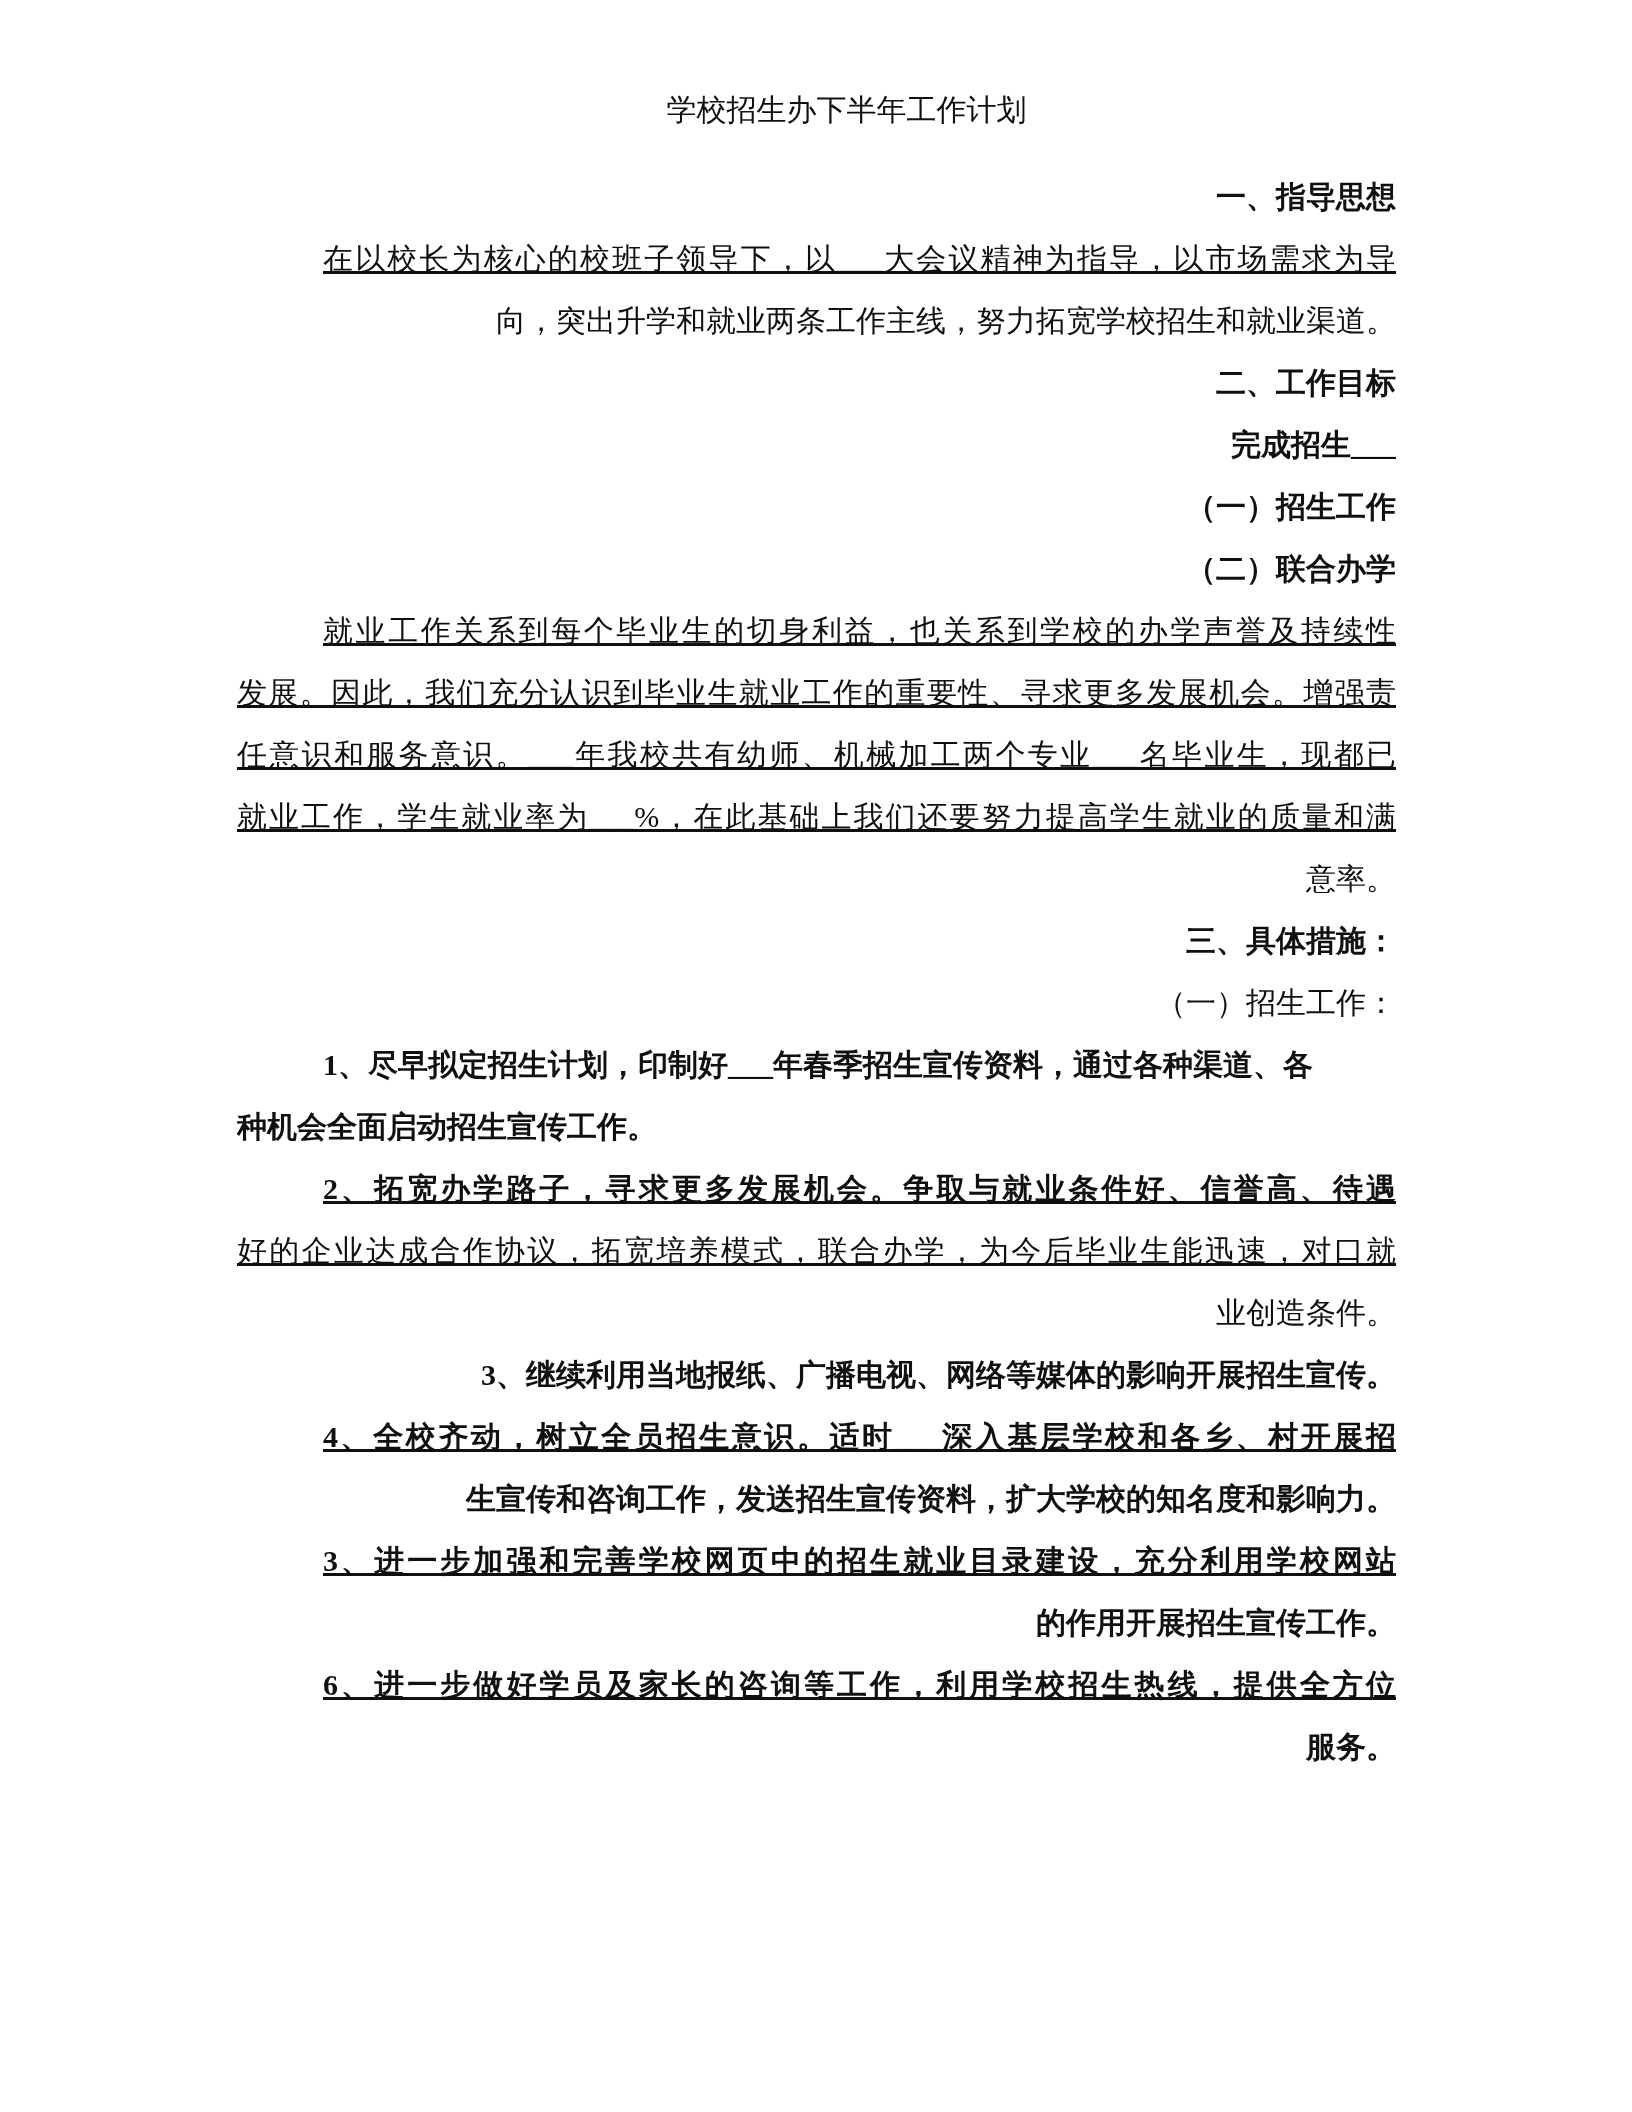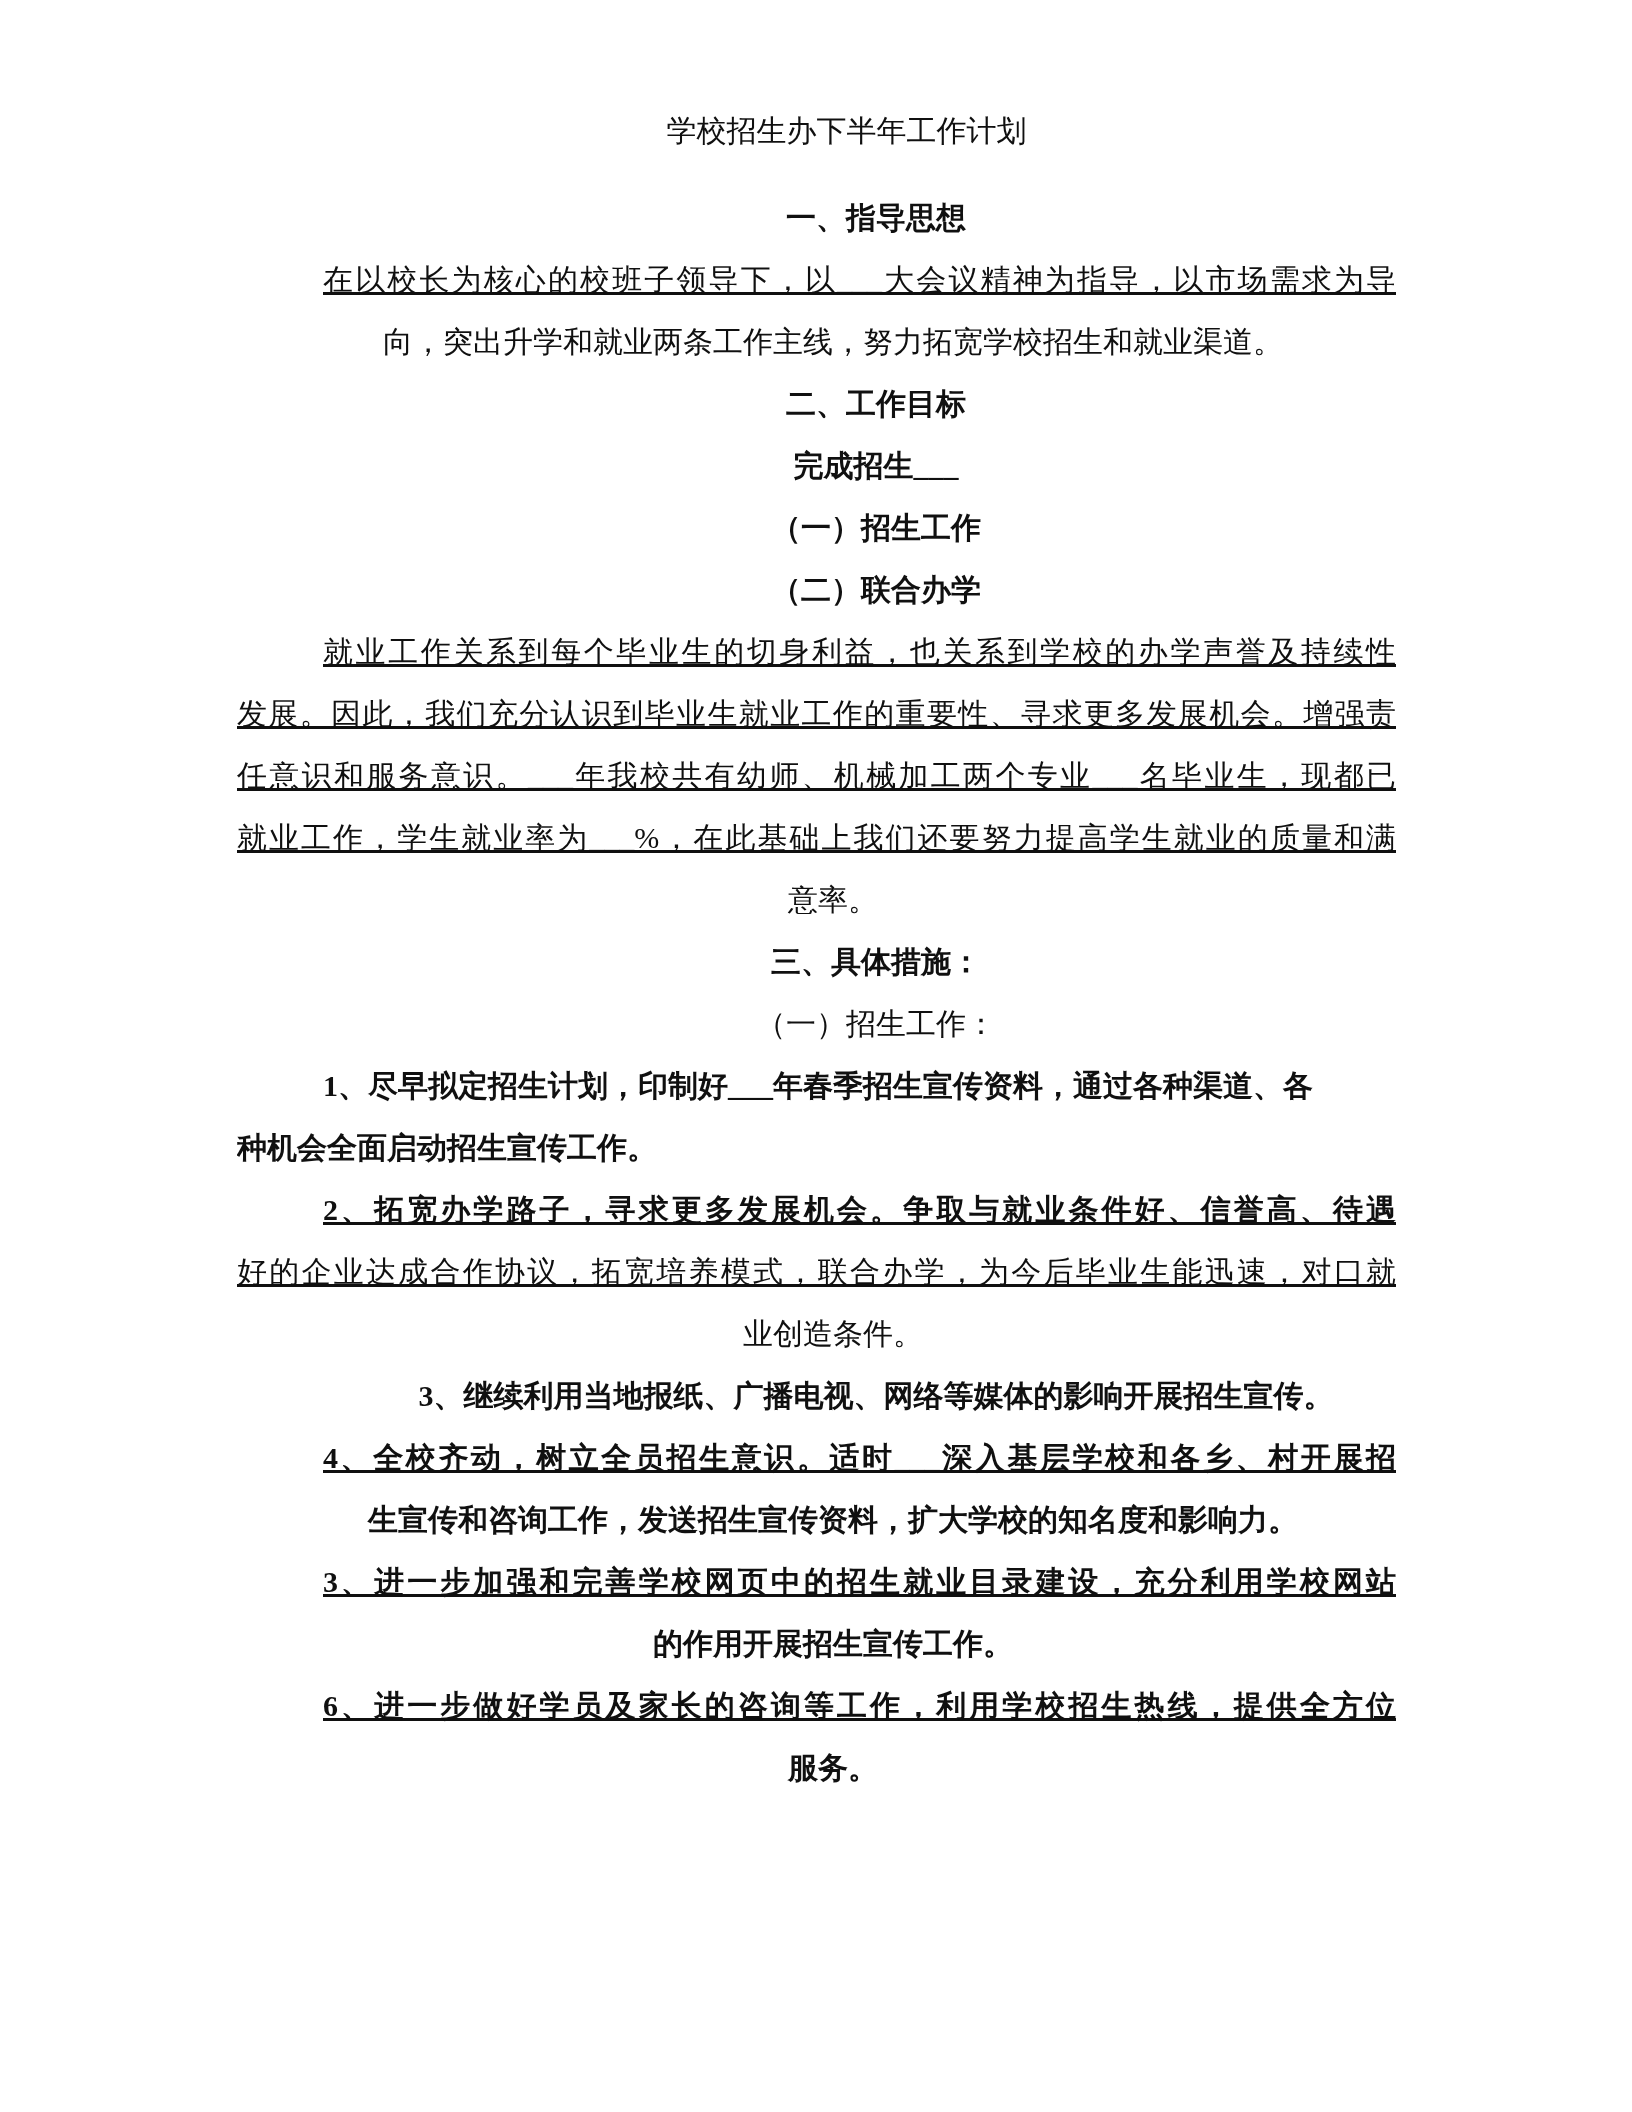--- a/index.html
+++ b/index.html
@@ -9,39 +9,39 @@
   }
   .page {
     position: relative;
     width: 1632px;
     height: 2112px;
     box-sizing: border-box;
     margin: 0 auto;
     background: #ffffff;
     color: #101010;
     font-family: "Liberation Serif", "DejaVu Serif", serif;
-    padding: 100px 236px 0 237px;
+    padding: 79px 236px 0 237px;
     overflow: hidden;
   }
   .doc-title {
     font-size: 30px;
     line-height: 62px;
     height: 62px;
     text-align: center;
     text-indent: 60px;
     margin-bottom: 25px;
     white-space: nowrap;
   }
   .line {
     font-size: 30px;
     line-height: 62px;
     height: 62px;
     overflow: hidden;
   }
-  .line.left   { text-align: center; white-space: nowrap; margin-left: 33px; }
+  .line.left   { text-align: right; white-space: nowrap; margin-left: 33px; }
   .line.center { text-align: left; white-space: nowrap; }
   .line.justify {
     text-align: justify;
     text-align-last: justify;
     text-justify: inter-character;
     text-decoration: underline;
   }
   .line.indent { text-indent: 86px; }
   .line.bold   { font-weight: 700; }
 </style>

